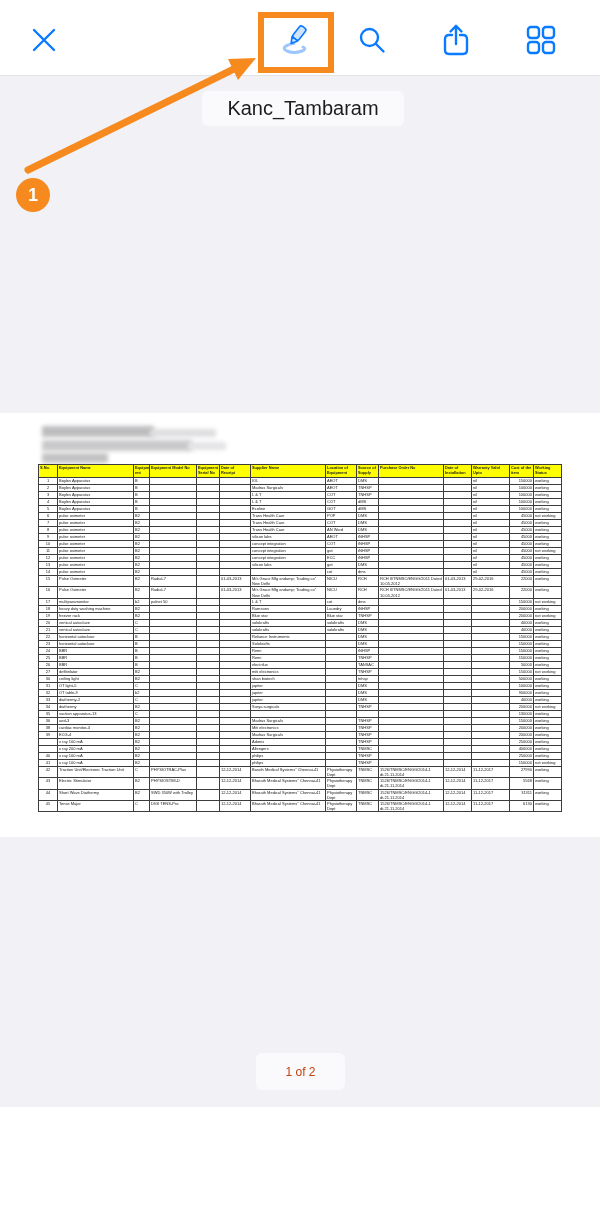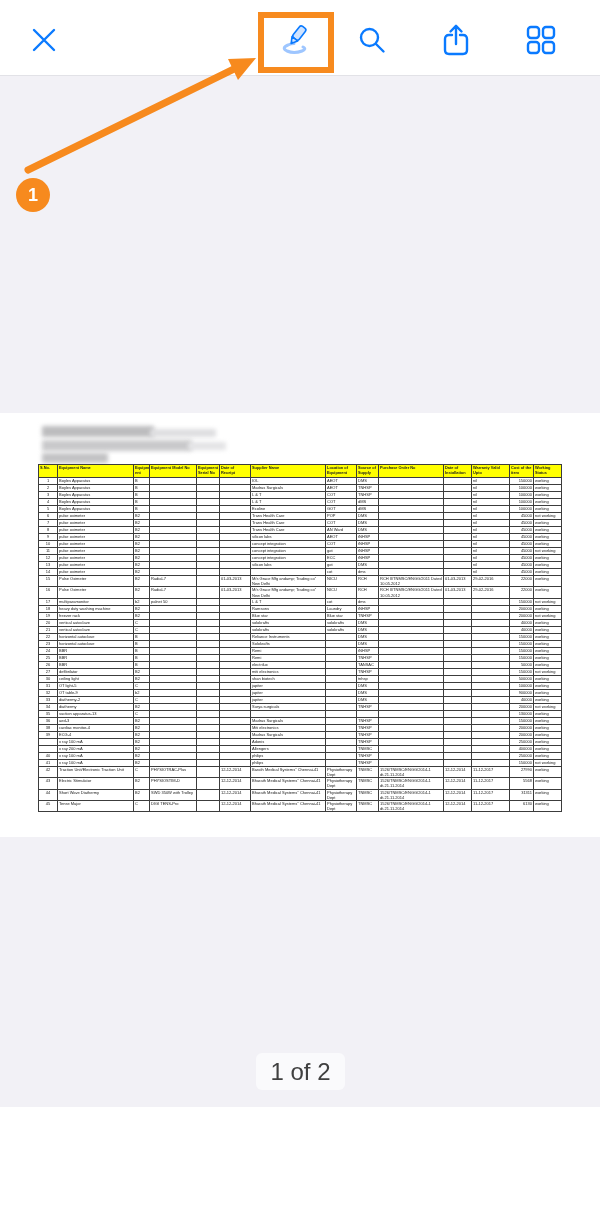--- a/index.html
+++ b/index.html
@@ -37,21 +37,21 @@
 
   table.equip { position:absolute; left:38px; top:51px; width:523px; border-collapse:collapse; table-layout:fixed; font-size:4px; line-height:1.3; color:#1a1a1a; }
   table.equip th, table.equip td { border:0.5px solid #3c3c3c; padding:0 1px; overflow:hidden; vertical-align:top; }
   table.equip th { background:#ffff00; font-weight:700; font-size:3.9px; text-align:left; height:13px; }
   table.equip td { height:7px; }
   table.equip td:nth-child(1) { text-align:center; }
   table.equip td:nth-child(13) { text-align:right; }
 
   
   .page-pill { position:absolute; left:256px; top:1053px; width:89px; height:37px; background:#fafafc; border-radius:6px; display:flex; align-items:center; justify-content:center; z-index:2; }
-  .page-pill span { font-size:24px; color:#404040; }
+  .page-pill span { font-size:12px; color:#c2410c; }
 
   
   .thumb-bar { position:absolute; left:0; top:1107px; width:600px; height:103px; background:#ffffff; z-index:3; }
 </style>
 </head>
 <body>
 
 <div class="screen">
 
   <header class="toolbar">
@@ -101,20 +101,23 @@
           <rect x="21" y="6" width="11" height="11" rx="3" stroke="#0a7aff" stroke-width="2.4" fill="none"></rect>
           <rect x="6" y="21" width="11" height="11" rx="3" stroke="#0a7aff" stroke-width="2.4" fill="none"></rect>
           <rect x="21" y="21" width="11" height="11" rx="3" stroke="#0a7aff" stroke-width="2.4" fill="none"></rect>
         </svg>
       </span>
     </button>
 
     <div class="markup-highlight"></div>
   </header>
 
+  <div class="title-pill">
+    <span>Kanc_Tambaram</span>
+  </div>
 
   <svg class="anno-svg" viewBox="0 0 600 1210">
     <path d="M28 170 L236 68" stroke="#f78a1e" stroke-width="7" stroke-linecap="round" fill="none"></path>
     <path d="M256 58 L228 59 L238 80 Z" fill="#f78a1e"></path>
   </svg>
   <div class="step-badge">
     <span>1</span>
   </div>
 
   <div class="page">

